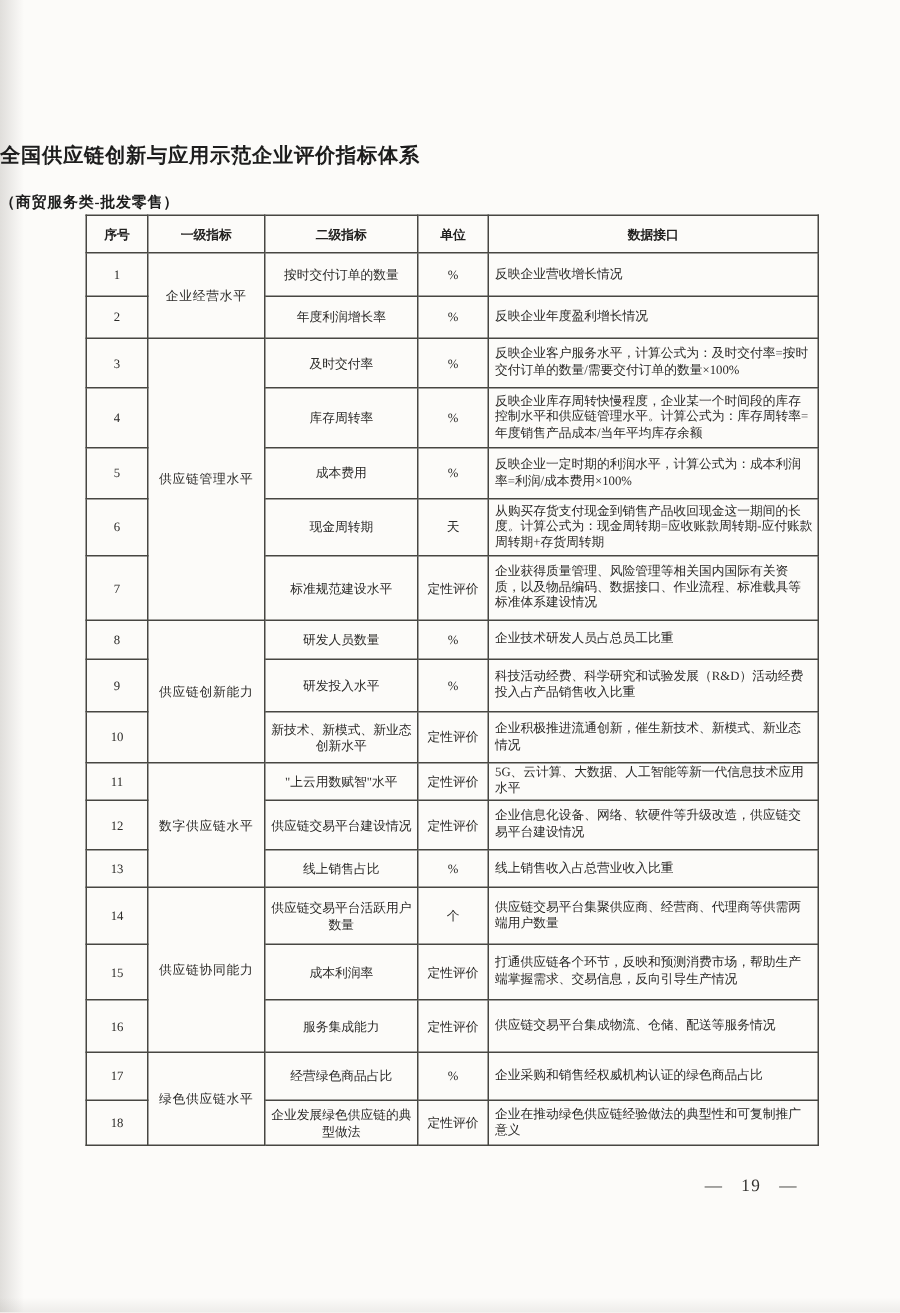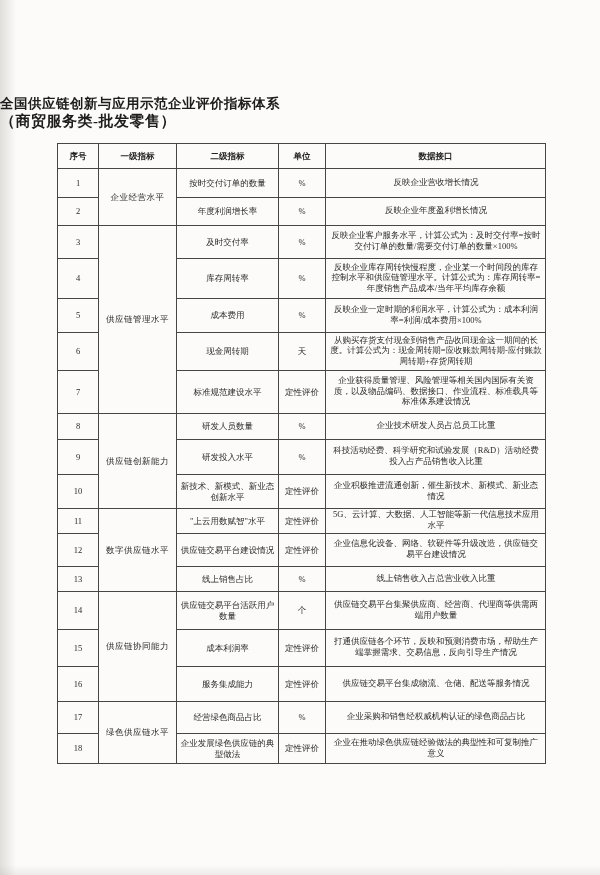--- a/index.html
+++ b/index.html
@@ -45,25 +45,25 @@
     text-align: left;
     color: #1d1d1d;
   }
   .title-line1 {
     font-size: 13.5px;
     font-weight: bold;
     letter-spacing: 0.5px;
     line-height: 1.1;
   }
   .title-line2 {
-    font-size: 15px;
+    font-size: 10px;
     font-weight: bold;
     letter-spacing: 0.5px;
     line-height: 1.15;
-    margin-top: 1px;
+    margin-top: 18px;
   }
   table.indicator-table {
     position: absolute;
     left: 57px;
     top: 143px;
     width: 488px;
     border-collapse: collapse;
     table-layout: fixed;
     border: 1.5px solid #3b3b3b;
   }
@@ -78,21 +78,21 @@
     color: #2b2a28;
     overflow: hidden;
     word-break: break-all;
   }
   .indicator-table th {
     font-weight: bold;
     font-size: 8.5px;
     color: #222120;
   }
   .indicator-table td.exp {
-    text-align: center;
+    text-align: left;
     padding: 0 3px 2px 4px;
   }
   .indicator-table td.group {
     letter-spacing: 0.5px;
   }
   .page-number {
     position: absolute;
     top: 785px;
     left: 0;
     width: 532px;
@@ -241,14 +241,15 @@
       </tr>
       <tr style="height:30px">
         <td>18</td>
         <td>企业发展绿色供应链的典型做法</td>
         <td>定性评价</td>
         <td class="exp">企业在推动绿色供应链经验做法的典型性和可复制推广意义</td>
       </tr>
     </tbody>
   </table>
 
+  <div class="page-number">— 19 —</div>
 
 </div>
 
 </body></html>

